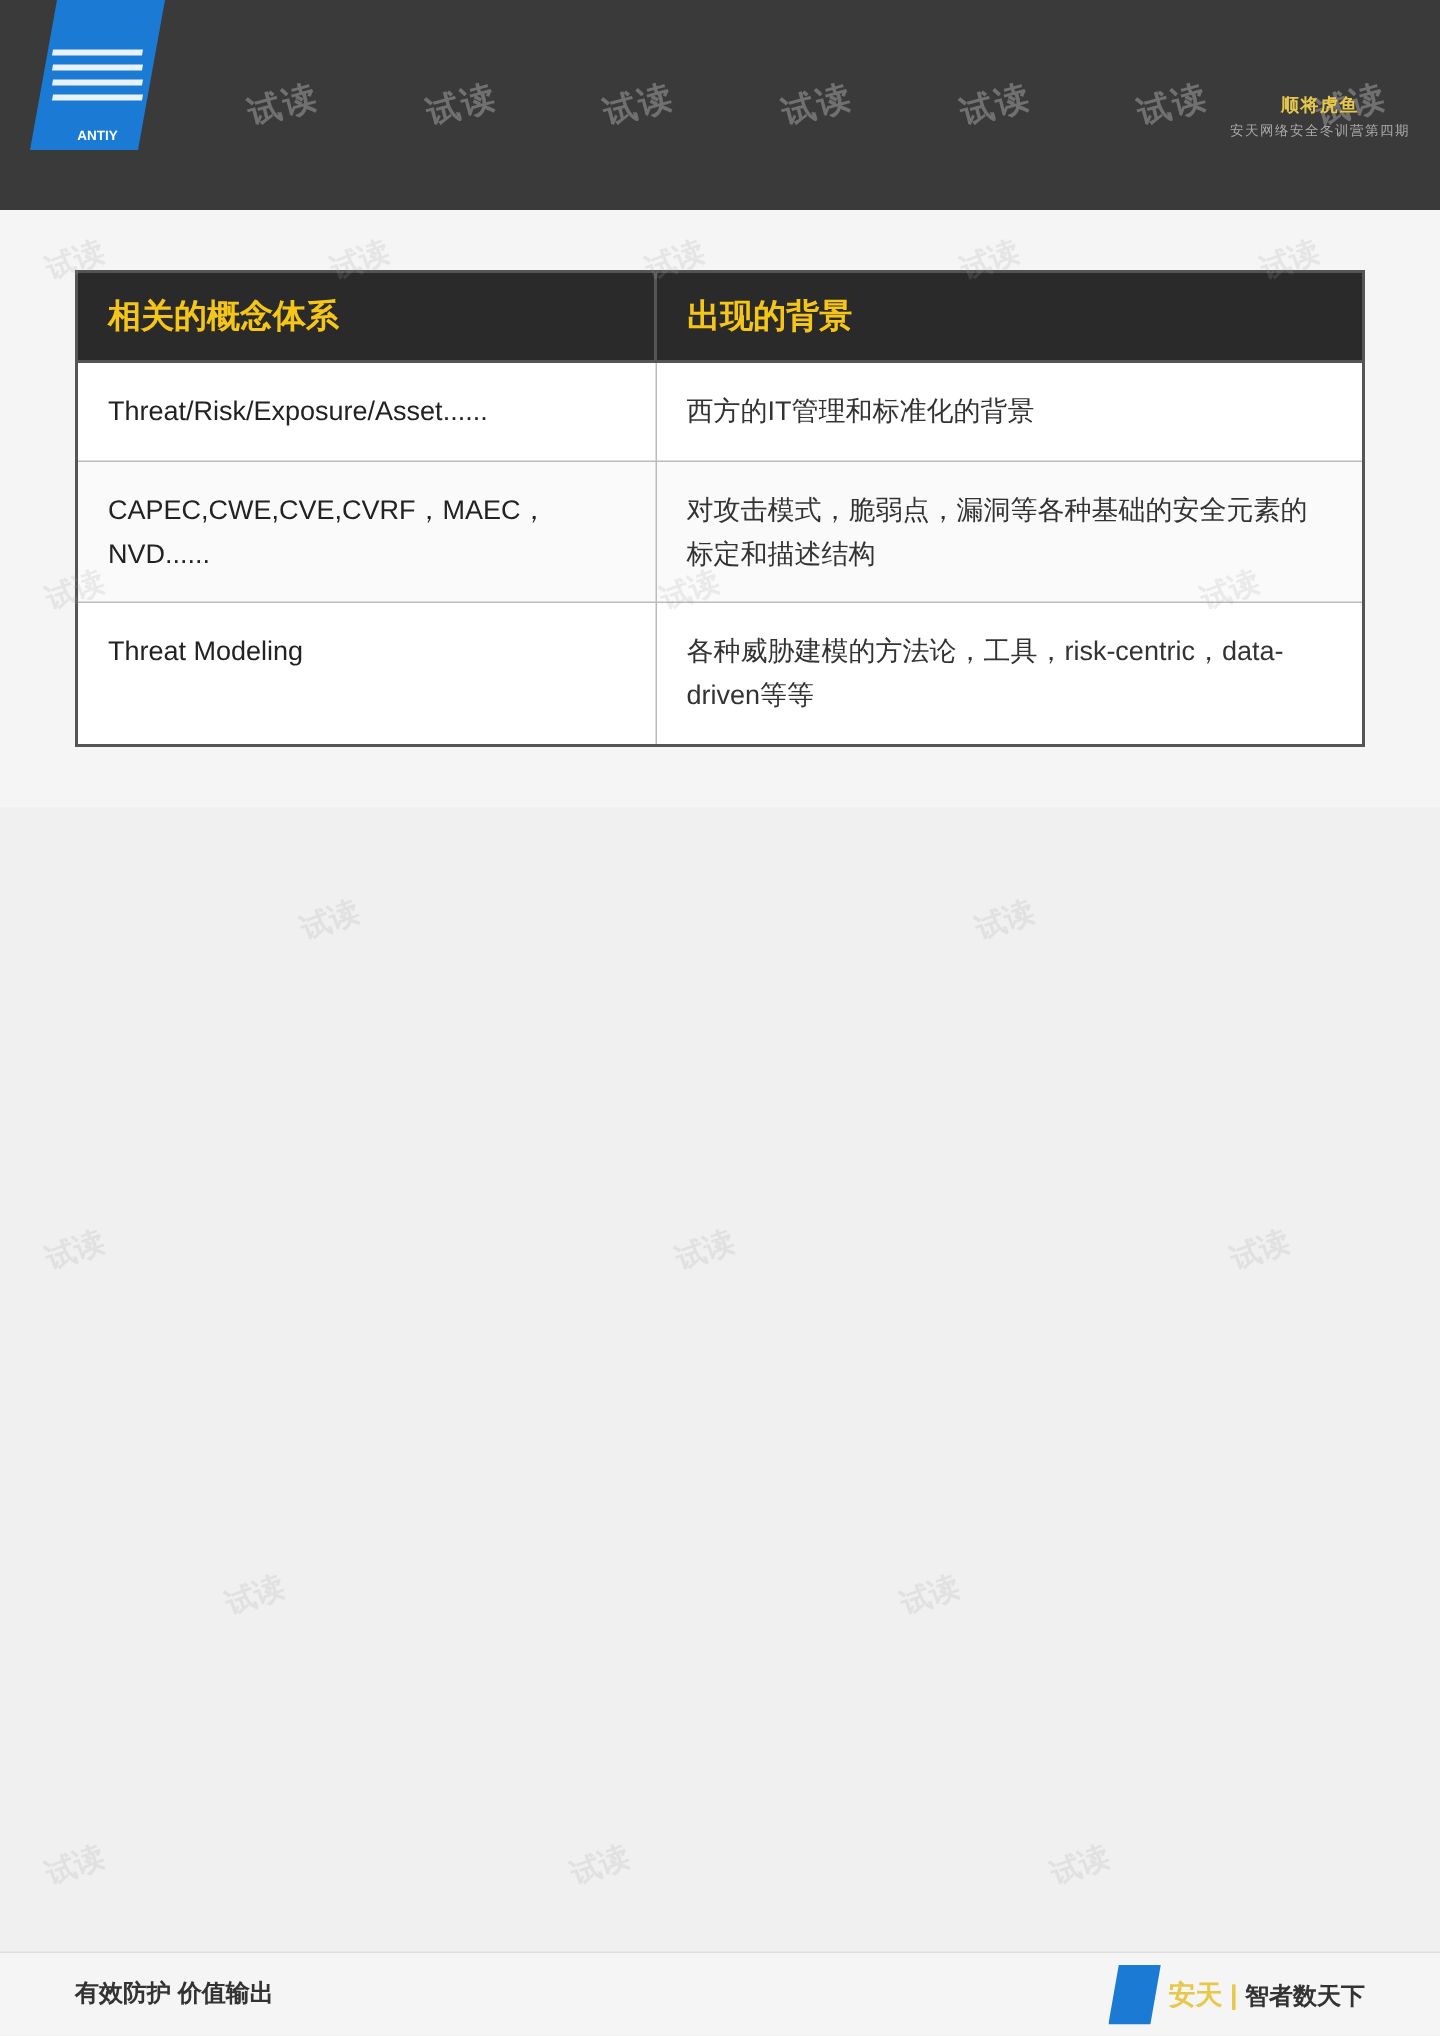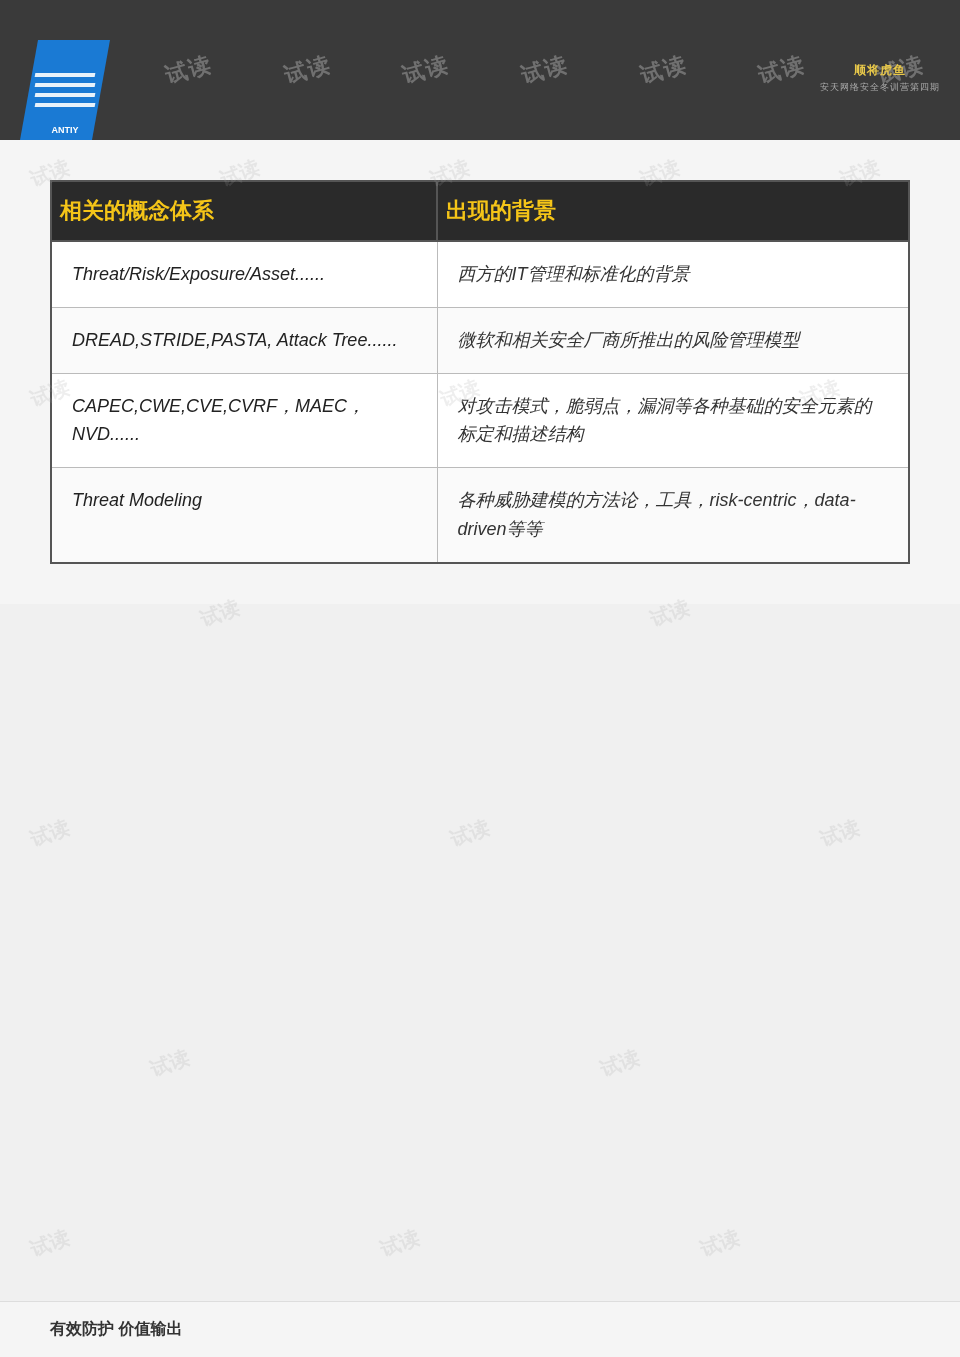--- a/index.html
+++ b/index.html
@@ -21,21 +21,21 @@
       align-items: center;
       position: relative;
       overflow: hidden;
     }
 
     .logo-area {
       width: 130px;
       height: 140px;
       background: #3a3a3a;
       display: flex;
-      align-items: flex-end;
+      align-items: flex-start;
       justify-content: center;
       flex-shrink: 0;
     }
 
     .logo-box {
       width: 90px;
       height: 100px;
       background: #1a7ad4;
       clip-path: polygon(20% 0%, 100% 0%, 80% 100%, 0% 100%);
       display: flex;
@@ -159,32 +159,31 @@
       border-collapse: collapse;
       background: white;
       border: 2px solid #555;
     }
 
     .content-table th {
       background: #2a2a2a;
       color: #f5c518;
       font-size: 22px;
       font-weight: bold;
-      padding: 14px 8px;
+      padding: 14px 20px;
       text-align: left;
       border: 2px solid #555;
     }
 
     .content-table td {
       padding: 18px 20px;
       border: 1.5px solid #bbb;
       font-size: 18px;
       vertical-align: top;
       line-height: 1.6;
-      font-style: italic;
     }
 
     .content-table tr:nth-child(even) td {
       background: #fafafa;
     }
     .content-table tr:nth-child(odd) td {
       background: #ffffff;
     }
 
     .col-left {
@@ -309,30 +308,34 @@
         <th class="col-left">相关的概念体系</th>
         <th class="col-right">出现的背景</th>
       </tr>
     </thead>
     <tbody id="table-body">
     <tr>
           <td class="col-left">Threat/Risk/Exposure/Asset......</td>
           <td class="col-right">西方的IT管理和标准化的背景</td>
         </tr>
         <tr>
-          <td class="col-left">DREAD,STRIDE,PASTA, Attack Tree......</td>
-          <td class="col-right">微软和相关安全厂商所推出的风险管理模型</td>
-        </tr>
-        <tr>
           <td class="col-left">CAPEC,CWE,CVE,CVRF，MAEC，NVD......</td>
           <td class="col-right">对攻击模式，脆弱点，漏洞等各种基础的安全元素的标定和描述结构</td>
         </tr>
         <tr>
           <td class="col-left">Threat Modeling</td>
           <td class="col-right">各种威胁建模的方法论，工具，risk-centric，data-driven等等</td>
         </tr>
       </tbody>
   </table>
 </div>
 
 <div class="footer">
   <div class="footer-left">有效防护 价值输出</div>
+  <div class="footer-right">
+    <div class="footer-logo-small"></div>
+    <div class="footer-brand">
+      <span>安天</span>
+      <span>|</span>
+      <span style="color:#333; font-size:16px;">智者数天下</span>
+    </div>
+  </div>
 </div>
 
 </body></html>

